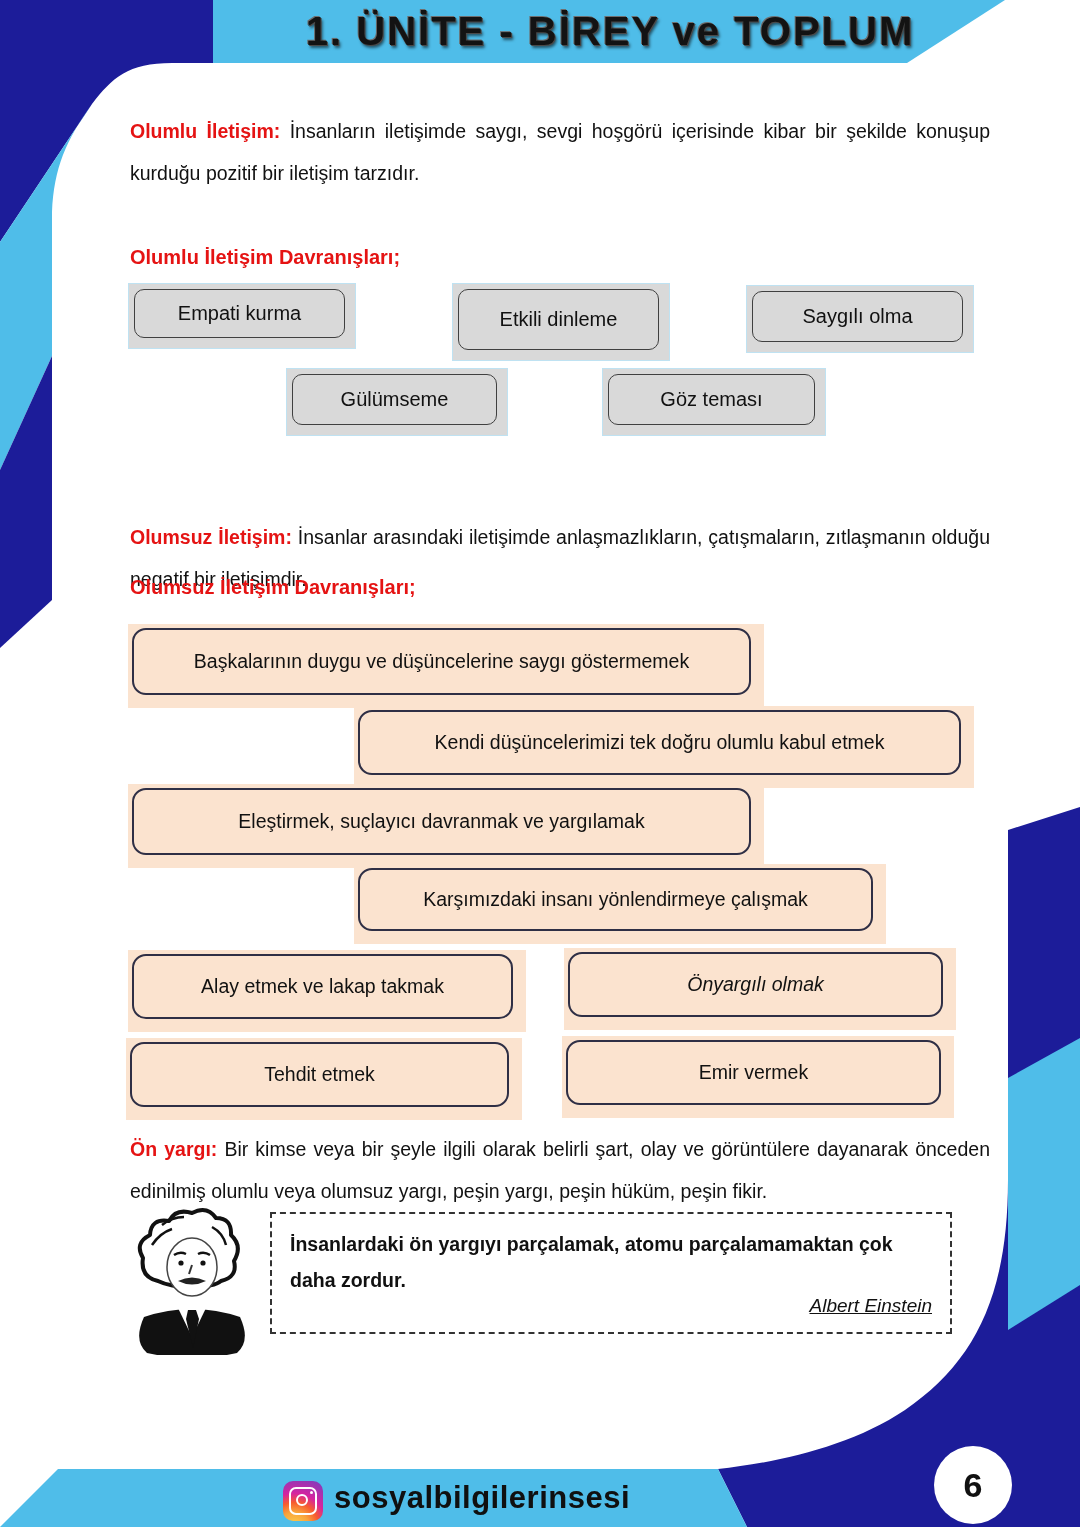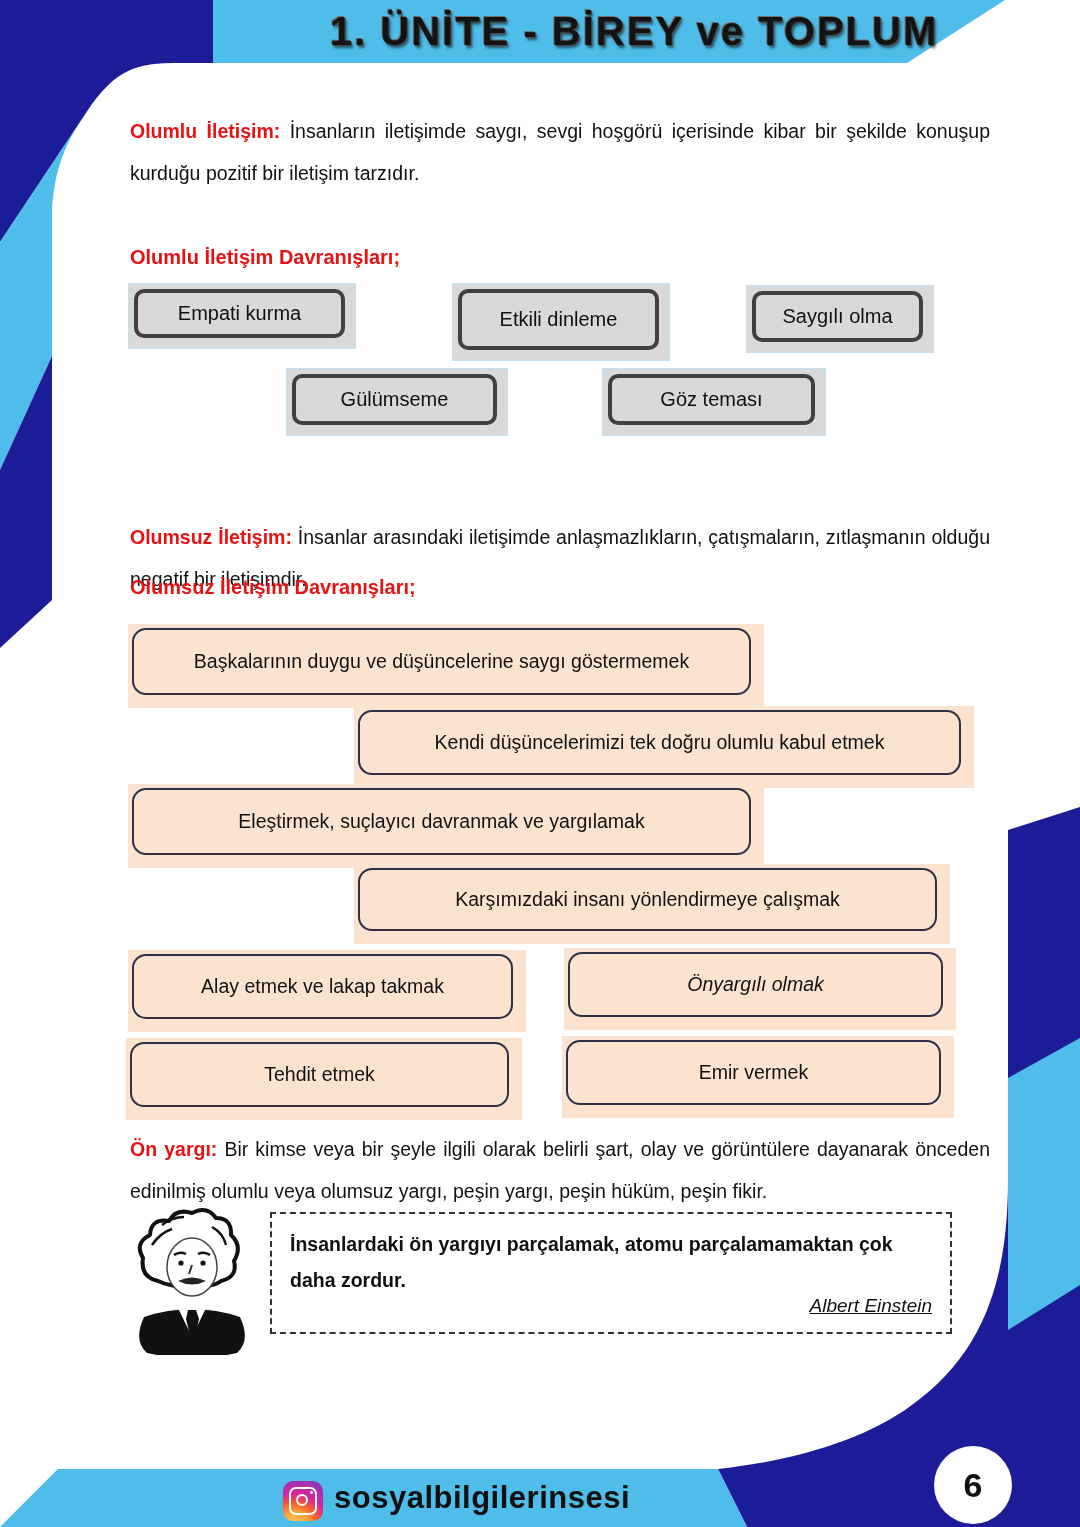--- a/index.html
+++ b/index.html
@@ -4,30 +4,30 @@
 <style>
   html,body{margin:0;padding:0;background:#fff;}
   #page{position:relative;width:1080px;height:1527px;overflow:hidden;
         font-family:"Liberation Sans","DejaVu Sans",sans-serif;background:#fff;}
   #bg{position:absolute;left:0;top:0;z-index:0;}
   .abs{position:absolute;z-index:2;}
 
   
   #title{left:213px;top:0;width:794px;height:63px;display:flex;align-items:center;justify-content:center;
          font-size:40px;font-weight:bold;letter-spacing:2px;color:#131313;
-         text-shadow:1px 1px 0 #4a4a4a,2px 3px 3px rgba(0,0,0,.55), -1px -1px 0 #6e6e6e;padding-left:24px;}
+         text-shadow:1px 1px 0 #4a4a4a,2px 3px 3px rgba(0,0,0,.55), -1px -1px 0 #6e6e6e;}
 
   
   .para{left:130px;width:860px;font-size:19.5px;line-height:42px;color:#111;text-align:justify;}
   .red{color:#e51313;font-weight:bold;}
   .heading{left:130px;font-size:20px;font-weight:bold;color:#e51313;}
 
   
   .gbox{position:absolute;z-index:2;background:#d9d9d9;border:1px solid #bfe2f2;box-sizing:border-box;}
-  .gbox .in{position:absolute;left:5px;top:5px;right:10px;bottom:10px;border:4px solid #404040;border-radius:10px;
+  .gbox .in{position:absolute;left:5px;top:5px;right:10px;bottom:10px;border:1px solid #404040;border-radius:10px;
             background:#d9d9d9;display:flex;align-items:center;justify-content:center;
             font-size:20px;color:#111;}
 
   
   .pbox{position:absolute;z-index:2;background:#fbe3cf;box-sizing:border-box;}
   .pbox .in{position:absolute;left:4px;top:4px;right:13px;bottom:13px;border:2.5px solid #2f2f45;border-radius:14px;
             background:#fbe3cf;display:flex;align-items:center;justify-content:center;
             font-size:19.5px;color:#111;text-align:center;padding:0 24px;}
 
   
@@ -79,21 +79,21 @@
   </p>
 
   <div class="abs heading" style="top:246px;">Olumlu İletişim Davranışları;</div>
 
   <div class="gbox" style="left:128px;top:283px;width:228px;height:66px;">
     <div class="in">Empati kurma</div>
   </div>
   <div class="gbox" style="left:452px;top:283px;width:218px;height:78px;">
     <div class="in">Etkili dinleme</div>
   </div>
-  <div class="gbox" style="left:746px;top:285px;width:188px;height:68px;">
+  <div class="gbox" style="left:746px;top:285px;width:228px;height:68px;">
     <div class="in">Saygılı olma</div>
   </div>
   <div class="gbox" style="left:286px;top:368px;width:222px;height:68px;">
     <div class="in">Gülümseme</div>
   </div>
   <div class="gbox" style="left:602px;top:368px;width:224px;height:68px;">
     <div class="in">Göz teması</div>
   </div>
 
   <p class="abs para" style="top:496px;">
@@ -105,21 +105,21 @@
 
   <div class="pbox" style="left:128px;top:624px;width:636px;height:84px;">
     <div class="in">Başkalarının duygu ve düşüncelerine saygı göstermemek</div>
   </div>
   <div class="pbox" style="left:354px;top:706px;width:620px;height:82px;">
     <div class="in">Kendi düşüncelerimizi tek doğru olumlu kabul etmek</div>
   </div>
   <div class="pbox" style="left:128px;top:784px;width:636px;height:84px;text-decoration:underline;">
     <div class="in">Eleştirmek, suçlayıcı davranmak ve yargılamak</div>
   </div>
-  <div class="pbox" style="left:354px;top:864px;width:596px;height:80px;">
+  <div class="pbox" style="left:354px;top:864px;width:532px;height:80px;">
     <div class="in">Karşımızdaki insanı yönlendirmeye çalışmak</div>
   </div>
   <div class="pbox" style="left:128px;top:950px;width:398px;height:82px;">
     <div class="in">Alay etmek ve lakap takmak</div>
   </div>
   <div class="pbox" style="left:564px;top:948px;width:392px;height:82px;font-style:italic;">
     <div class="in">Önyargılı olmak</div>
   </div>
   <div class="pbox" style="left:126px;top:1038px;width:396px;height:82px;">
     <div class="in">Tehdit etmek</div>

